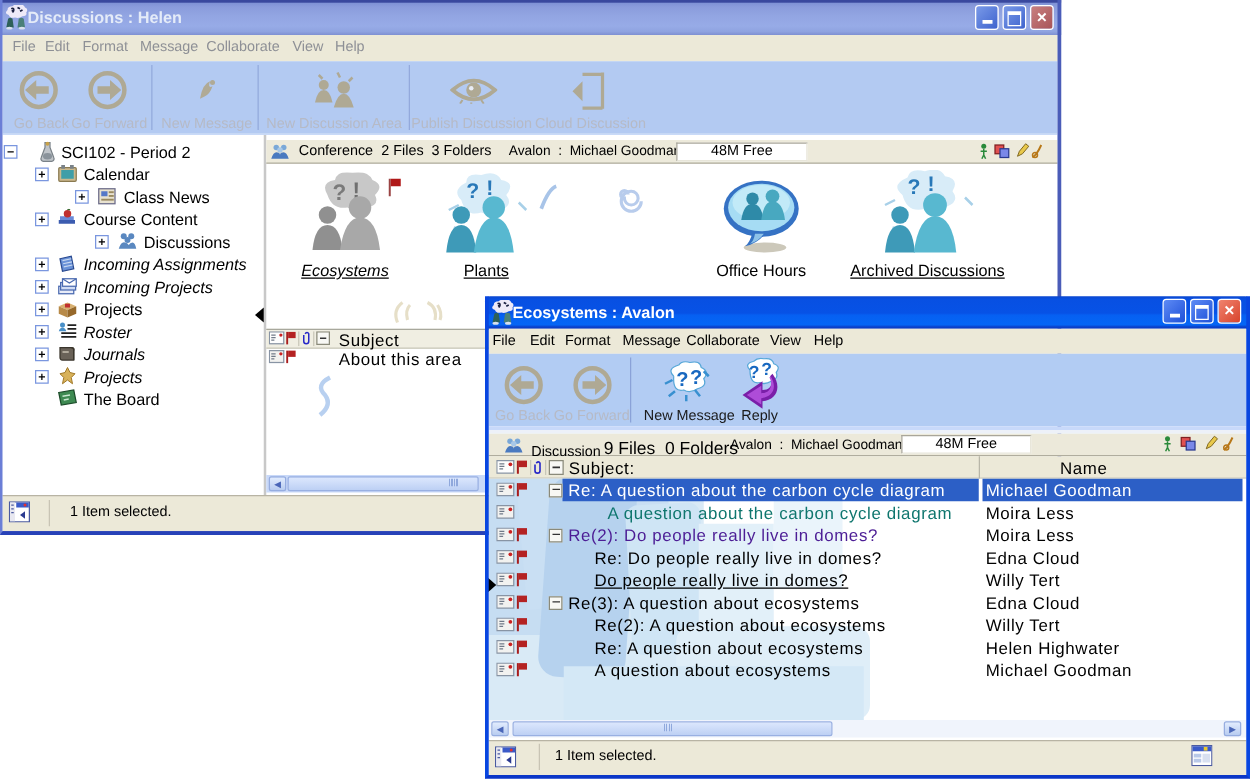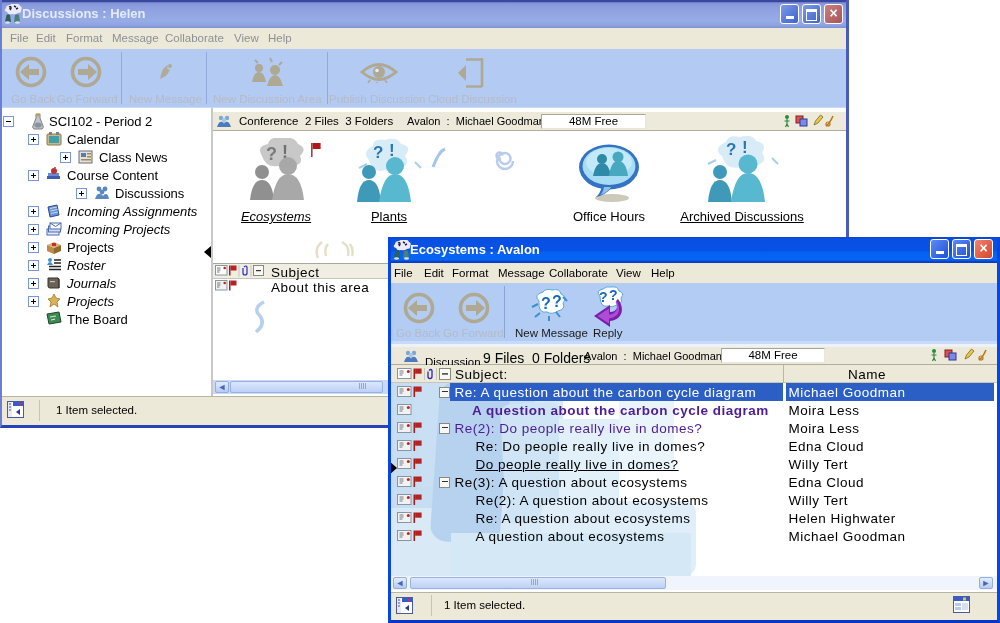--- a/index.html
+++ b/index.html
@@ -515,21 +515,21 @@
       </svg>
   <div class="abs" style="left:51px;top:149.5px;width:11px;height:11px;background:#F8F8F4;border:1px solid #8A8A7A;box-sizing:border-box;"></div>
   <div class="abs" style="left:53.5px;top:154px;width:6px;height:1.4px;background:#333;"></div>
   <div class="abs rowtxt" style="left:66.5px;top:148px;color:#fff;">Re: A question about the carbon cycle diagram</div>
   <div class="abs rowtxt" style="left:400.5px;top:148px;color:#fff;">Michael Goodman</div>
   <svg class="abs" style="left:9px;top:167px;" width="26" height="12" viewBox="0 0 26 12">
         <rect x="0.5" y="0.5" width="13.5" height="10" fill="#F2F2F0" stroke="#8894A4" stroke-width="1"></rect>
         <path d="M2.5 3 h4 M2.5 5 h4 M2.5 7 h3" stroke="#707A88" stroke-width="1"></path>
         <circle cx="11.3" cy="3.4" r="1.5" fill="#C82020"></circle>
       </svg>
-  <div class="abs rowtxt" style="left:84px;top:166px;color:#4c1d95;font-weight:bold;">A question about the carbon cycle diagram</div>
+  <div class="abs rowtxt" style="left:98px;top:166px;color:#0f766e;">A question about the carbon cycle diagram</div>
   <div class="abs rowtxt" style="left:400.5px;top:166px;color:#000;">Moira Less</div>
   <svg class="abs" style="left:9px;top:185px;" width="26" height="12" viewBox="0 0 26 12">
         <rect x="0.5" y="0.5" width="13.5" height="10" fill="#F2F2F0" stroke="#8894A4" stroke-width="1"></rect>
         <path d="M2.5 3 h4 M2.5 5 h4 M2.5 7 h3" stroke="#707A88" stroke-width="1"></path>
         <circle cx="11.3" cy="3.4" r="1.5" fill="#C82020"></circle>
         <rect x="16.5" y="0.5" width="1.6" height="10.5" fill="#A81C1C"></rect>
         <rect x="18.1" y="0.5" width="6.5" height="5.2" fill="#B42222"></rect>
       </svg>
   <div class="abs" style="left:51px;top:185.5px;width:11px;height:11px;background:#F8F8F4;border:1px solid #8A8A7A;box-sizing:border-box;"></div>
   <div class="abs" style="left:53.5px;top:190px;width:6px;height:1.4px;background:#333;"></div>

